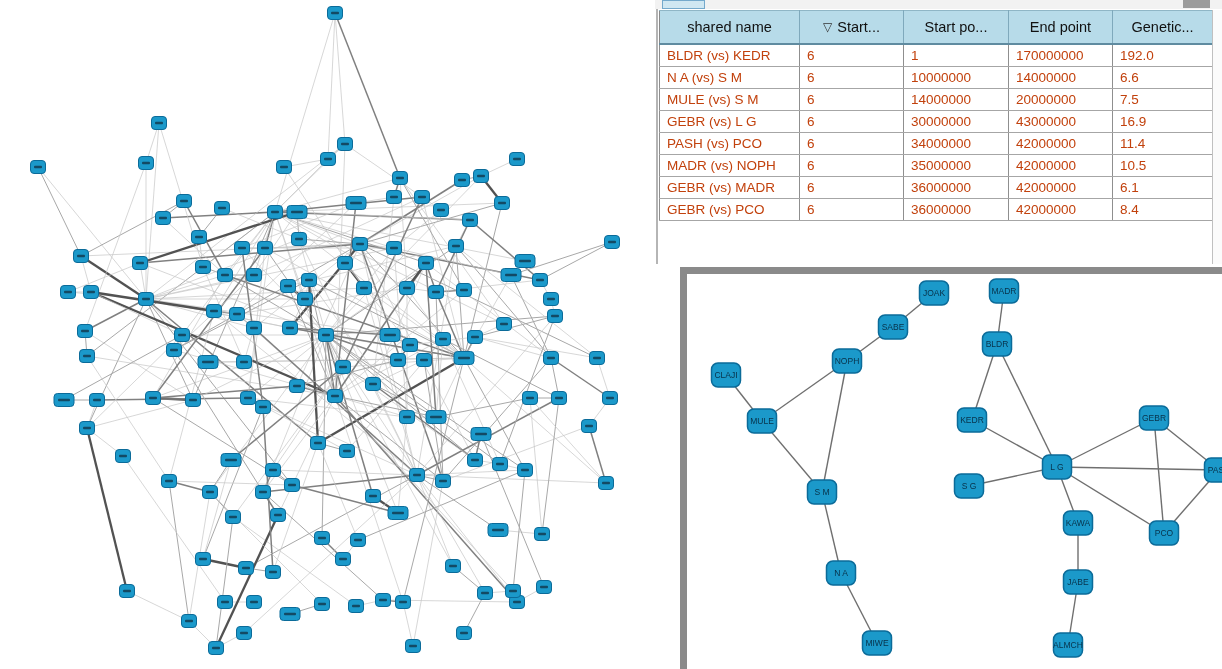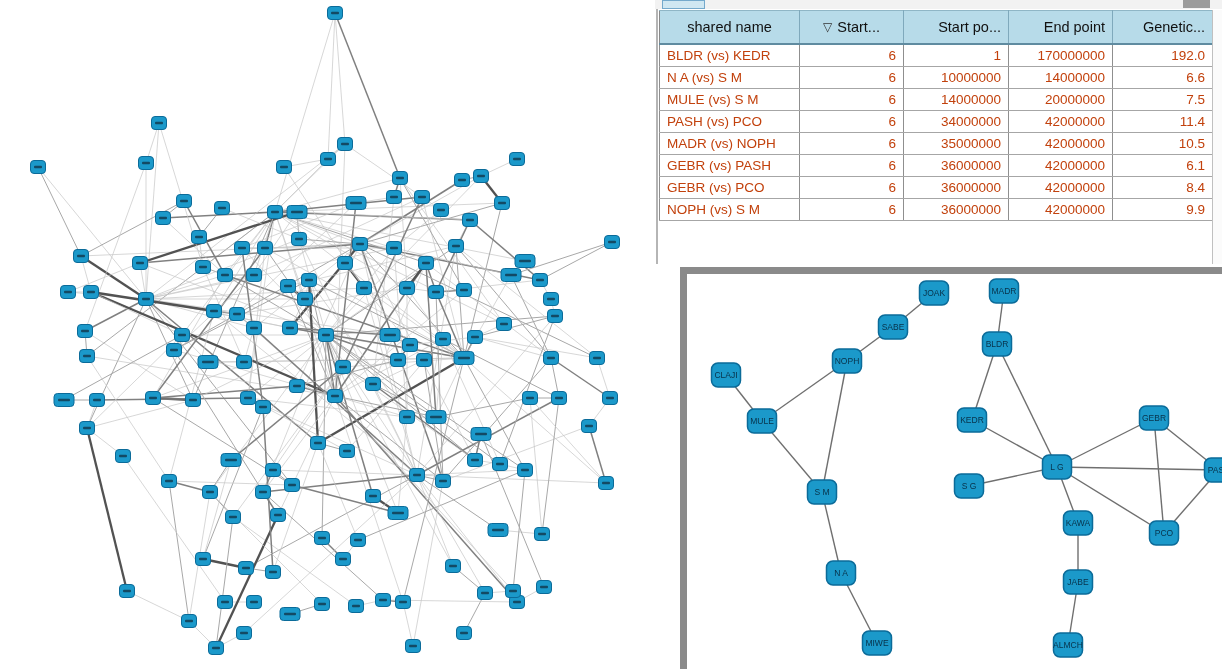--- a/index.html
+++ b/index.html
@@ -27,21 +27,21 @@
     padding:0 7px;white-space:nowrap;overflow:hidden;
   }
   table.edge-table td{
     height:21px;font-size:13.5px;color:#c2410c;
     border-right:1px solid #8f8f8f;border-bottom:1px solid #a6a6a6;
     padding:0 7px;white-space:nowrap;overflow:hidden;
   }
   table.edge-table td:first-child{border-left:1px solid #8f8f8f;}
   .al-left{text-align:left;}
   .al-center{text-align:center;}
-  .al-right{text-align:right;}
+  .al-right{}
   td.chrom-cell{padding-right:14px;}
   .filter-glyph{font-size:12px;color:#333;margin-right:5px;display:inline-block;transform:translateY(-1px);}
 
   
   .net-panel{
     position:absolute;left:680px;top:267px;width:571px;height:452px;
     border:7px solid #8a8a8a;box-sizing:border-box;background:#ffffff;
   }
   #right-net{position:absolute;left:0;top:0;width:557px;height:388px;}
 </style>
@@ -991,53 +991,53 @@
           <td class="al-right">6.6</td>
         </tr>
         <tr>
           <td class="al-left">MULE (vs) S M</td>
           <td class="al-right chrom-cell">6</td>
           <td class="al-right">14000000</td>
           <td class="al-right">20000000</td>
           <td class="al-right">7.5</td>
         </tr>
         <tr>
+          <td class="al-left">GEBR (vs) L G</td>
+          <td class="al-right chrom-cell">6</td>
+          <td class="al-right">30000000</td>
+          <td class="al-right">43000000</td>
+          <td class="al-right">16.9</td>
+        </tr>
+        <tr>
           <td class="al-left">PASH (vs) PCO</td>
           <td class="al-right chrom-cell">6</td>
           <td class="al-right">34000000</td>
           <td class="al-right">42000000</td>
           <td class="al-right">11.4</td>
         </tr>
         <tr>
           <td class="al-left">MADR (vs) NOPH</td>
           <td class="al-right chrom-cell">6</td>
           <td class="al-right">35000000</td>
           <td class="al-right">42000000</td>
           <td class="al-right">10.5</td>
         </tr>
         <tr>
-          <td class="al-left">GEBR (vs) PASH</td>
+          <td class="al-left">GEBR (vs) MADR</td>
           <td class="al-right chrom-cell">6</td>
           <td class="al-right">36000000</td>
           <td class="al-right">42000000</td>
           <td class="al-right">6.1</td>
         </tr>
         <tr>
           <td class="al-left">GEBR (vs) PCO</td>
           <td class="al-right chrom-cell">6</td>
           <td class="al-right">36000000</td>
           <td class="al-right">42000000</td>
           <td class="al-right">8.4</td>
-        </tr>
-        <tr>
-          <td class="al-left">NOPH (vs) S M</td>
-          <td class="al-right chrom-cell">6</td>
-          <td class="al-right">36000000</td>
-          <td class="al-right">42000000</td>
-          <td class="al-right">9.9</td>
         </tr>
       </tbody>
   </table>
   <div class="right-strip"></div>
 </div>
 
 <div class="net-panel">
   <svg id="right-net" viewBox="658 274 557 388" xmlns="http://www.w3.org/2000/svg">
       <line x1="905" y1="293" x2="864" y2="327" stroke="#6f6f6f" stroke-width="1.4"></line>
       <line x1="864" y1="327" x2="818" y2="361" stroke="#6f6f6f" stroke-width="1.4"></line>

